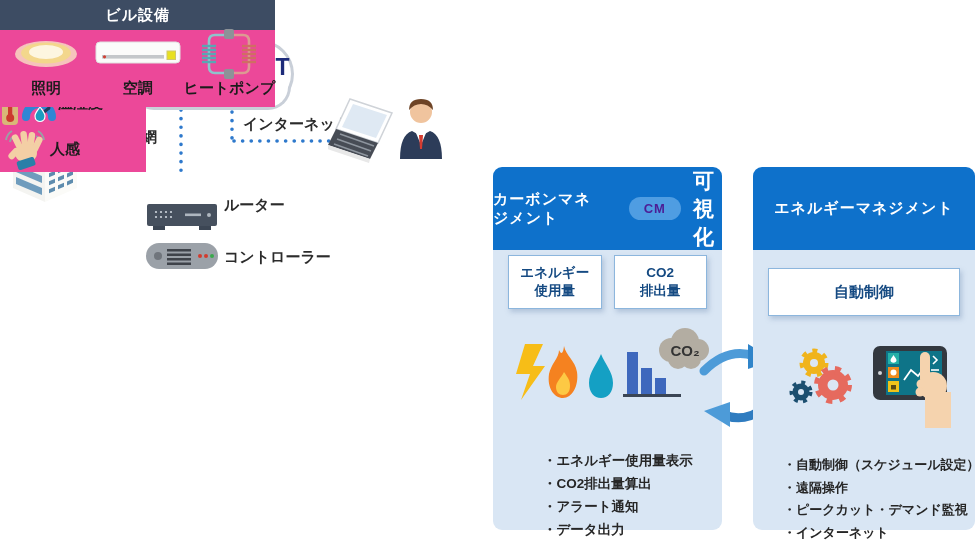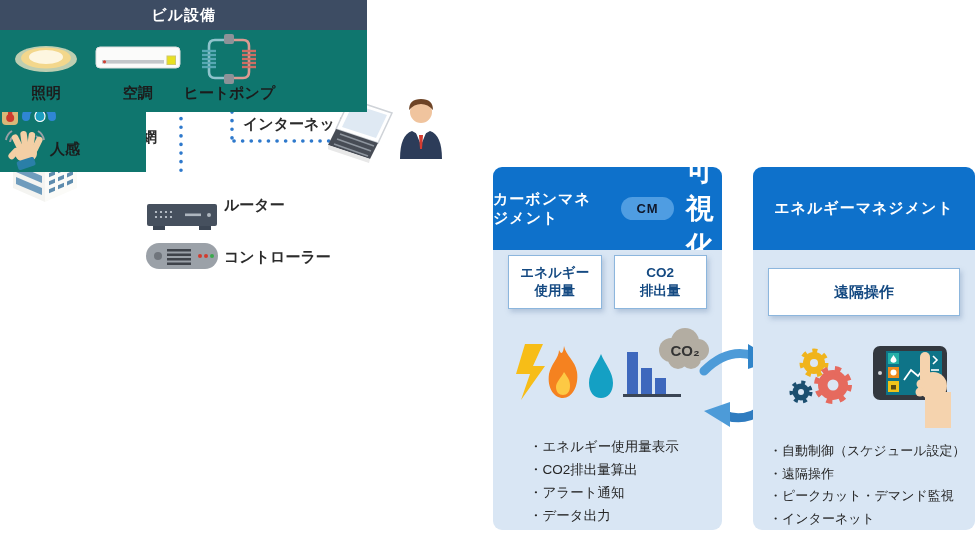--- a/index.html
+++ b/index.html
@@ -8,51 +8,51 @@
   .abs{position:absolute;}
   .lbl{font-size:15px;font-weight:bold;color:#2b2b2b;white-space:nowrap;}
 
   
   .gray-panel{left:0;top:163;width:448;height:357;background:#d3dae3;}
   .blue-line{left:179;top:227;width:4;height:72;background:#2e6fc4;}
 
   
   .equip-box{left:22;top:297;width:394;height:205;border:3px solid #3e4d63;
              background:#d3dae3;box-shadow:inset 0 0 0 2px #eef1f5;}
-  .sub-panel{background:#0f766e;position:absolute;}
+  .sub-panel{background:#ec4899;position:absolute;}
   .sub-head{height:30;background:#3d4c63;color:#fff;font-size:15px;font-weight:bold;
             text-align:center;line-height:30px;letter-spacing:1px;}
   .sensor-panel{left:36;top:305;width:163;height:190;}
   .equip-panel{left:206;top:305;width:210;height:190;}
   .s-row{height:52;display:flex;align-items:center;}
   .s-icon{width:86;display:flex;justify-content:center;align-items:center;}
   .s-label{font-size:15px;font-weight:bold;color:#1c1c1c;}
-  .e-grid{display:grid;grid-template-columns:1fr 1fr 1fr 1fr;padding-top:5px;}
+  .e-grid{display:grid;grid-template-columns:1fr 1fr 1fr;}
   .e-cell{height:77px;display:flex;flex-direction:column;align-items:center;justify-content:flex-start;}
   .e-ic{height:48px;display:flex;align-items:center;justify-content:center;}
   .e-label{font-size:15px;font-weight:bold;color:#1c1c1c;margin-top:1px;}
 
   
   .mgmt{width:229px;height:363px;}
   .p-header{height:83px;background:#0e71cb;border-radius:9px 9px 0 0;display:flex;
             flex-direction:row;align-items:center;justify-content:center;gap:24px;}
   .p-title{color:#fff;font-size:15px;font-weight:bold;letter-spacing:1px;}
   .p-sub{display:flex;align-items:center;gap:12px;}
-  .p-badge{background:#4f9de2;color:#0f172a;font-size:13px;font-weight:bold;
+  .p-badge{background:#4f9de2;color:#4c1d95;font-size:13px;font-weight:bold;
            padding:4px 15px;border-radius:14px;letter-spacing:1px;}
-  .p-mode{color:#fff;font-size:28px;font-weight:bold;letter-spacing:3px;}
+  .p-mode{color:#fff;font-size:21px;font-weight:bold;letter-spacing:3px;}
   .p-body{position:relative;height:280px;background:#d9e6f4;border-radius:0 0 9px 9px;}
   .metrics{position:absolute;top:5px;left:15px;right:15px;display:flex;gap:12px;}
   .metric{flex:1;height:52px;background:#fff;border:1px solid #8cb6dd;
           box-shadow:2px 3px 5px rgba(100,130,170,.35);display:flex;flex-direction:column;
           justify-content:center;align-items:center;font-size:13.5px;font-weight:bold;
           color:#154a82;line-height:1.35;text-align:center;}
   .metric.single{height:46px;font-size:15px;}
-  .bullets{position:absolute;margin:0;padding:0;list-style:none;
-           font-size:13.5px;font-weight:normal;color:#262626;line-height:23px;white-space:nowrap;}
+  .bullets{position:absolute;margin:14px;padding:0;list-style:none;
+           font-size:13.5px;font-weight:bold;color:#262626;line-height:23px;white-space:nowrap;}
 </style>
 </head>
 <body>
 
 <div class="stage">
 
   <div class="abs gray-panel"></div>
 
   <svg class="abs" style="left:0;top:0;width:460px;height:210px">
     <line x1="181" y1="110" x2="181" y2="172" stroke="#2e79cc" stroke-width="3.6" stroke-dasharray="0.1 8.5" stroke-linecap="round"></line>
@@ -350,21 +350,21 @@
     <path d="M76,58 Q52,84 26,74" fill="none" stroke="#2f7cc0" stroke-width="9" stroke-linecap="round"></path>
     <polygon points="32,86 6,70 32,61" fill="#4d9bd8"></polygon>
   </svg>
 
   <div class="abs mgmt" style="left:753px;top:167px;width:222px">
     <div class="p-header">
       <div class="p-title">エネルギーマネジメント</div>
     </div>
     <div class="p-body">
       <div class="metrics" style="top:18px">
-        <div class="metric single">遠隔操作</div>
+        <div class="metric single">自動制御</div>
       </div>
       <svg class="abs" style="left:34px;top:96px;width:68px;height:66px" viewBox="0 0 68 66">
         <circle cx="27" cy="17" r="11" fill="#f0b41c" stroke="#f0b41c" stroke-width="7" stroke-dasharray="4.5 5.5"></circle>
         <circle cx="27" cy="17" r="4" fill="#dbe7f5"></circle>
         <circle cx="46" cy="39" r="15" fill="#e66a5e" stroke="#e66a5e" stroke-width="8" stroke-dasharray="5.5 6.5"></circle>
         <circle cx="46" cy="39" r="5.5" fill="#dbe7f5"></circle>
         <circle cx="14" cy="46" r="8.5" fill="#1c4f70" stroke="#1c4f70" stroke-width="6" stroke-dasharray="3.5 4.5"></circle>
         <circle cx="14" cy="46" r="3" fill="#dbe7f5"></circle>
       </svg>
       <svg class="abs" style="left:118px;top:90px;width:92px;height:88px" viewBox="0 0 92 88">

